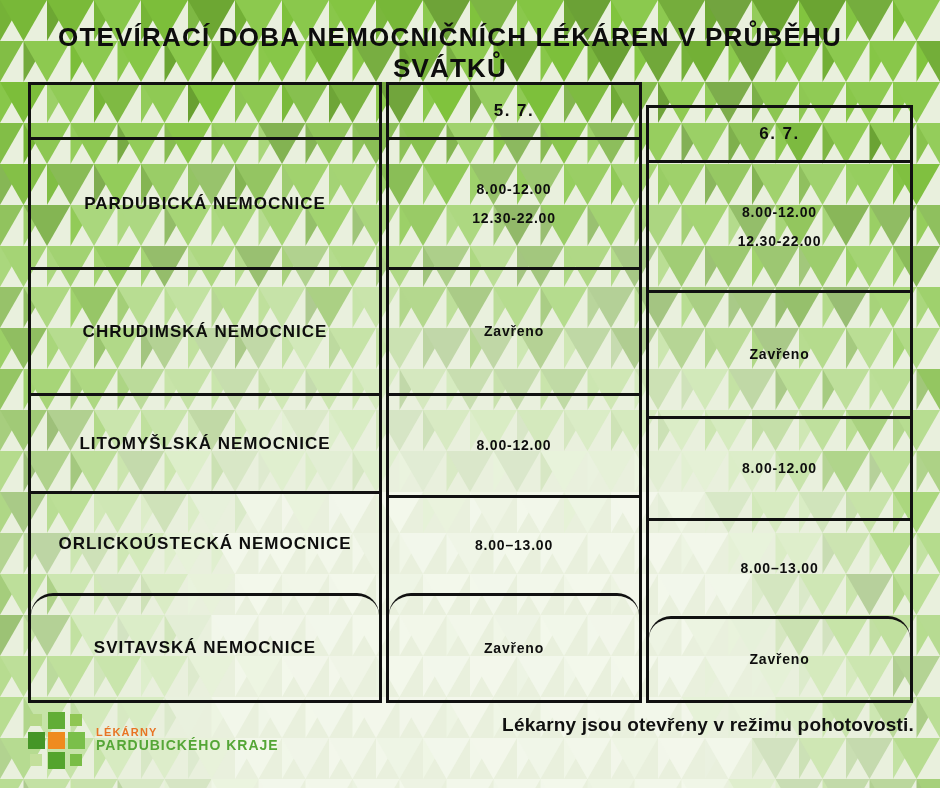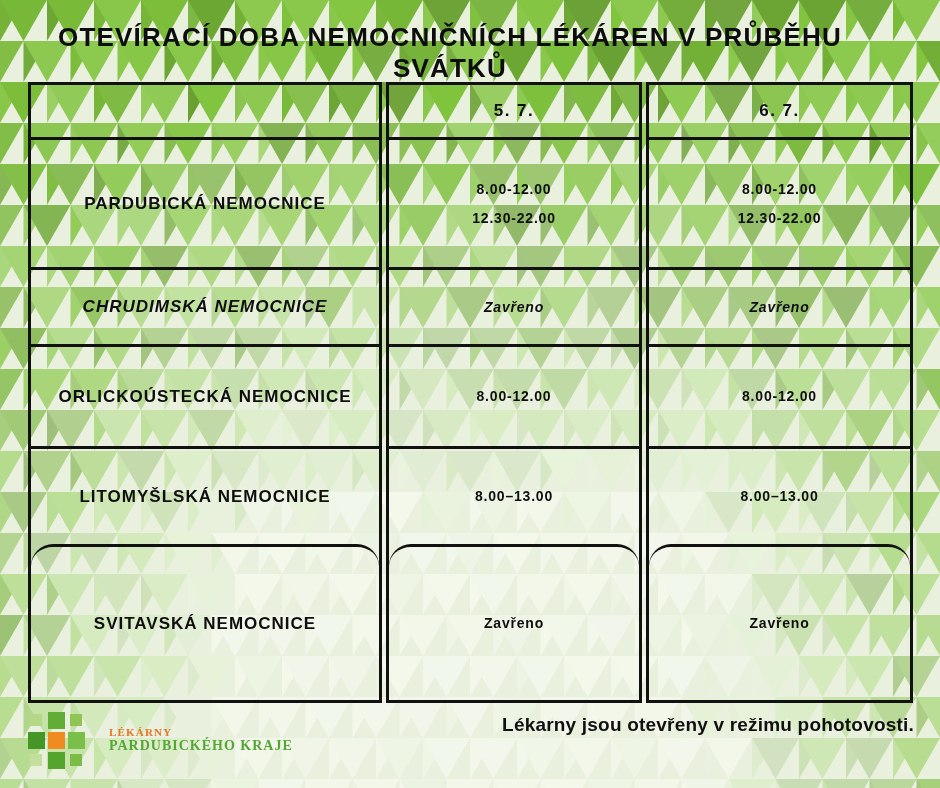--- a/index.html
+++ b/index.html
@@ -19,40 +19,40 @@
 
   .table{
     position:absolute;left:28px;top:82px;width:885px;height:621px;z-index:2;
     display:flex;gap:4px;
   }
   .col{
     border:3px solid #111;display:flex;flex-direction:column;box-sizing:border-box;
   }
   .col-names{flex:0 0 354px;}
   .col-d1{flex:0 0 256px;}
-  .col-d2{flex:1 1 auto;}
+  .col-d2{flex:1 1 auto;margin-top:23px;}
   .cell{
     display:flex;flex-direction:column;align-items:center;justify-content:center;
     box-sizing:border-box;color:#0e0e0e;font-weight:800;
   }
   .cell + .cell{border-top:3px solid #111;}
   .cell.h-header{height:52px;font-size:17px;letter-spacing:1.5px;}
   .cell.r0{height:130px;}
-  .cell.r1{height:77px;font-style:italic;}
+  .cell.r1{height:126px;}
   .cell.r2{height:102px;}
   .cell.r3{height:98px;}
   .cell.r4{flex:1 1 auto;border-radius:22px;}
   .hospital-name{font-size:17px;letter-spacing:1px;text-align:center;}
   .time-line{font-size:14px;letter-spacing:0.8px;line-height:29px;text-align:center;}
 
   .footer{
     position:absolute;left:28px;right:26px;top:712px;z-index:2;
     display:flex;justify-content:space-between;align-items:center;
   }
-  .logo{display:flex;align-items:center;gap:25px;font-family:Liberation Serif, serif;}
+  .logo{display:flex;align-items:center;gap:12px;}
   .logo-cross{
     width:56px;height:56px;display:grid;
     grid-template-columns:17px 17px 17px;grid-template-rows:17px 17px 17px;
     gap:3px;align-content:center;justify-content:center;
   }
   .logo-cross span{display:block;width:17px;height:17px;}
   .logo-cross span.sm{width:12px;height:12px;margin:auto;}
   .sq-tl{background:#b5d887;}
   .sq-t {background:#61ad36;}
   .sq-tr{background:#8fc653;}
@@ -1500,25 +1500,25 @@
 
 <div class="table">
   <div class="col col-names" id="col-names">
     <div class="cell h-header"></div>
   <div class="cell r0">
         <div class="hospital-name">PARDUBICKÁ NEMOCNICE</div>
       </div>
       <div class="cell r1">
         <div class="hospital-name">CHRUDIMSKÁ NEMOCNICE</div>
       </div>
+      <div class="cell r3">
+        <div class="hospital-name">LITOMYŠLSKÁ NEMOCNICE</div>
+      </div>
       <div class="cell r2">
         <div class="hospital-name">ORLICKOÚSTECKÁ NEMOCNICE</div>
-      </div>
-      <div class="cell r3">
-        <div class="hospital-name">LITOMYŠLSKÁ NEMOCNICE</div>
       </div>
       <div class="cell r4">
         <div class="hospital-name">SVITAVSKÁ NEMOCNICE</div>
       </div>
     </div>
   <div class="col col-d1" id="col-d1">
     <div class="cell h-header">5. 7.</div>
   <div class="cell r0">
         <div class="time-line">8.00-12.00</div>
         <div class="time-line">12.30-22.00</div>

